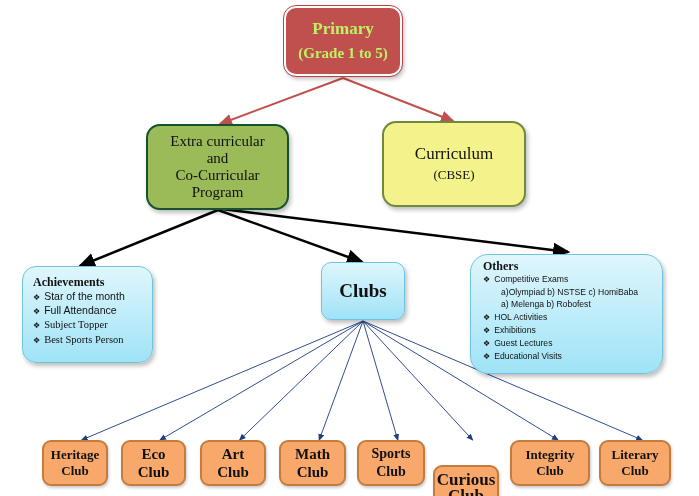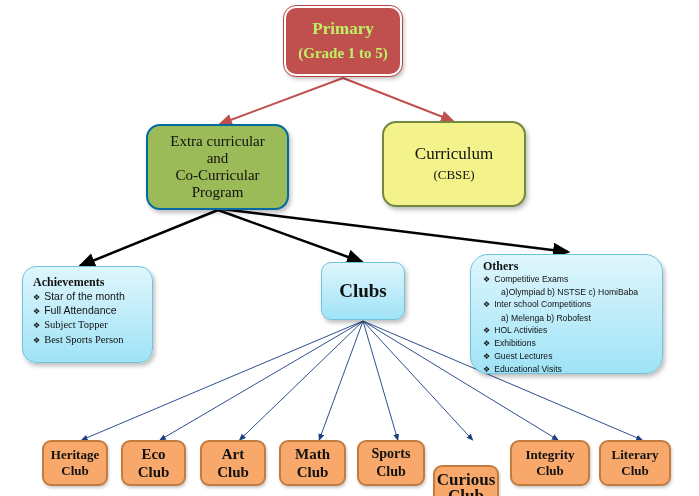--- a/index.html
+++ b/index.html
@@ -7,21 +7,21 @@
          font-family: "Liberation Serif", serif; }
   svg.lines { position: absolute; left: 0; top: 0; width: 699px; height: 496px; }
   .box { position: absolute; box-sizing: border-box; border-radius: 14px;
          display: flex; flex-direction: column; align-items: center; justify-content: center;
          text-align: center; box-shadow: 2px 3px 4px rgba(0,0,0,0.25); }
   .primary { left: 284px; top: 6px; width: 118px; height: 70px;
              background: #c0504d; border: 2px solid #ffffff; outline: 1px solid #b44;
              color: #bef264; font-weight: bold; font-size: 17px; line-height: 24px; border-radius: 12px; }
   .primary .sub { font-size: 15px; }
   .extra { left: 146px; top: 124px; width: 143px; height: 86px;
-           background: #9bbb59; border: 2px solid #0369a1; color: #111;
+           background: #9bbb59; border: 2px solid #14532d; color: #111;
            font-size: 15px; line-height: 17px; }
   .curric { left: 382px; top: 121px; width: 144px; height: 86px;
             background: #f4f28a; border: 2px solid #71893f; color: #111; }
   .curric .t { font-size: 17px; line-height: 22px; }
   .curric .s { font-size: 13px; line-height: 20px; }
   .blue { background: linear-gradient(#dff6fc, #9fe3f7); border: 1px solid #6fc3dc; color: #111; }
   .achieve { left: 22px; top: 266px; width: 131px; height: 97px; align-items: flex-start;
              justify-content: flex-start; padding: 8px 0 0 10px; border-radius: 14px; }
   .achieve .h { font-weight: bold; font-size: 12px; line-height: 15px; }
   .achieve .li { font-size: 10.5px; line-height: 13.2px; white-space: nowrap; }
@@ -98,21 +98,20 @@
 </div>
 
 <div class="box blue clubs">
   <div>Clubs</div>
 </div>
 
 <div class="box blue others">
   <div class="h">Others</div>
   <div class="li"><span class="bul">❖</span><span>Competitive Exams</span></div>
   <div class="li sub">a)Olympiad b) NSTSE c) HomiBaba</div>
-  <div class="li"><span class="bul">❖</span><span>Inter school Competitions</span></div>
   <div class="li sub">a) Melenga b) Robofest</div>
   <div class="li"><span class="bul">❖</span><span>HOL Activities</span></div>
   <div class="li"><span class="bul">❖</span><span>Exhibitions</span></div>
   <div class="li"><span class="bul">❖</span><span>Guest Lectures</span></div>
   <div class="li"><span class="bul">❖</span><span>Educational Visits</span></div>
 </div>
 
 <div class="club" style="left:42px;width:66px;font-size:13px;line-height:16px;">
   <div>Heritage</div>
     <div>Club</div>

